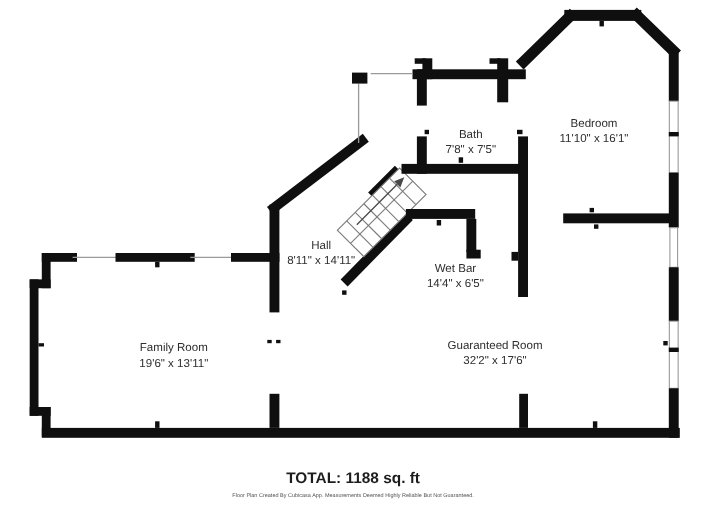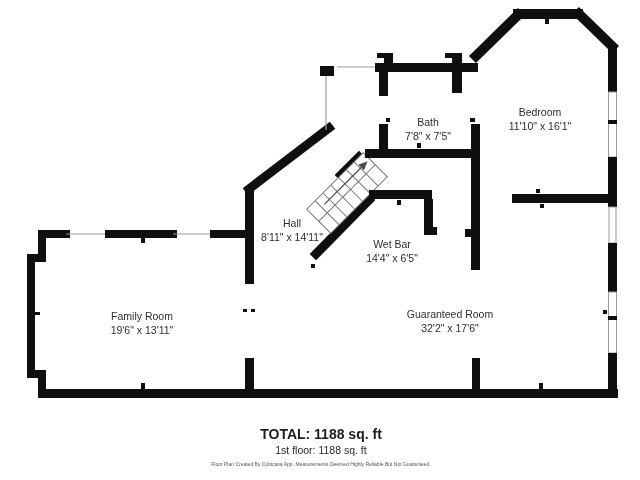--- a/index.html
+++ b/index.html
@@ -137,32 +137,31 @@
         <div>7'8" x 7'5"</div>
       </div>
       <div class="room-label" style="left: 540px; top: 120px;">
         <div>Bedroom</div>
         <div>11'10" x 16'1"</div>
       </div>
       <div class="room-label" style="left: 292px; top: 231px;">
         <div>Hall</div>
         <div>8'11" x 14'11"</div>
       </div>
-      <div class="room-label" style="left: 392px; top: 252px;">
+      <div class="room-label" style="left: 414px; top: 252px;">
         <div>Wet Bar</div>
         <div>14'4" x 6'5"</div>
       </div>
-      <div class="room-label" style="left: 142px; top: 324px; text-align: center;">
+      <div class="room-label" style="left: 158px; top: 324px; text-align: center;">
         <div>Family Room</div>
         <div>19'6" x 13'11"</div>
       </div>
       <div class="room-label" style="left: 450px; top: 322px;">
         <div>Guaranteed Room</div>
         <div>32'2" x 17'6"</div>
       </div>
     </div>
 
   <div id="summary">
     <div class="total">TOTAL: 1188 sq. ft</div>
-    <div class="floor">1st floor: 1188 sq. ft</div>
     <div class="disclaimer">Floor Plan Created By Cubicasa App. Measurements Deemed Highly Reliable But Not Guaranteed.</div>
   </div>
 </div>
 
 </body></html>

